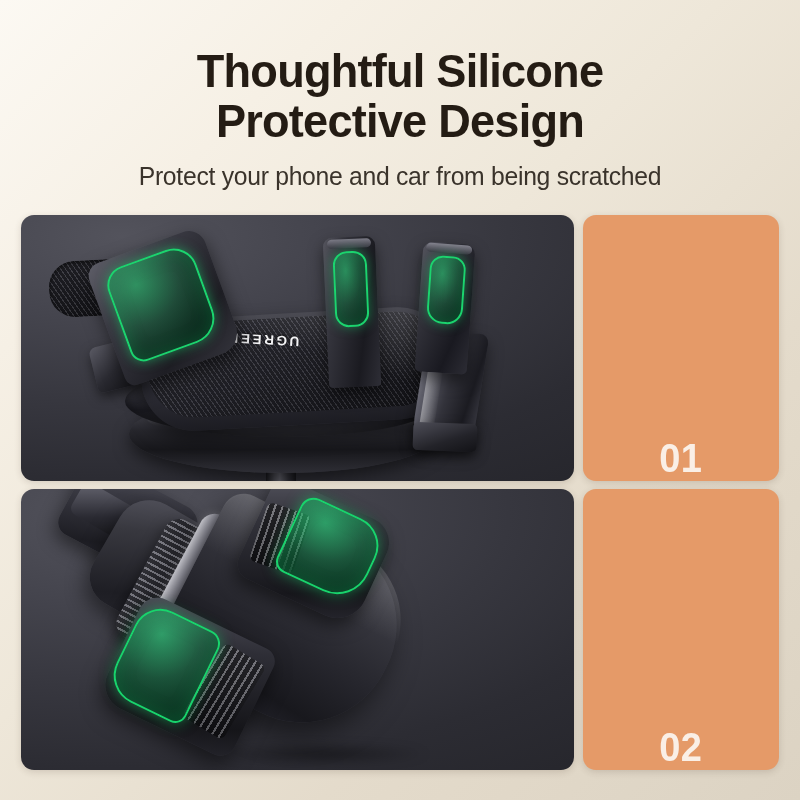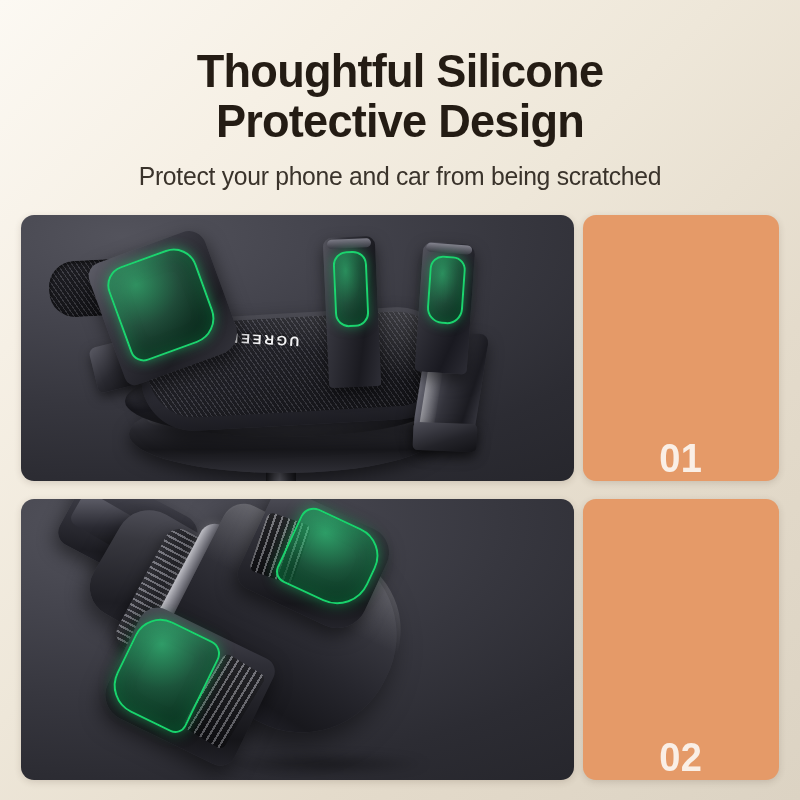--- a/index.html
+++ b/index.html
@@ -53,21 +53,21 @@
     transform:scaleX(0.97);
   }
 
   
   .section {
     position:absolute;
     display:flex;
     gap:9px;
   }
   .section--one { left:21px; top:215px; width:758px; height:266px; }
-  .section--two { left:21px; top:499px; width:758px; height:281px; }
+  .section--two { left:21px; top:489px; width:758px; height:281px; }
 
   .photo-card {
     position:relative;
     flex:1 1 auto;
     border-radius:13px;
     overflow:hidden;
     background:
       radial-gradient(135% 120% at 18% 8%, #53535C 0%, #45454E 26%, #37373F 52%, #2C2C33 76%, #26262C 100%);
     box-shadow:0 2px 7px rgba(60,45,30,0.16);
   }

